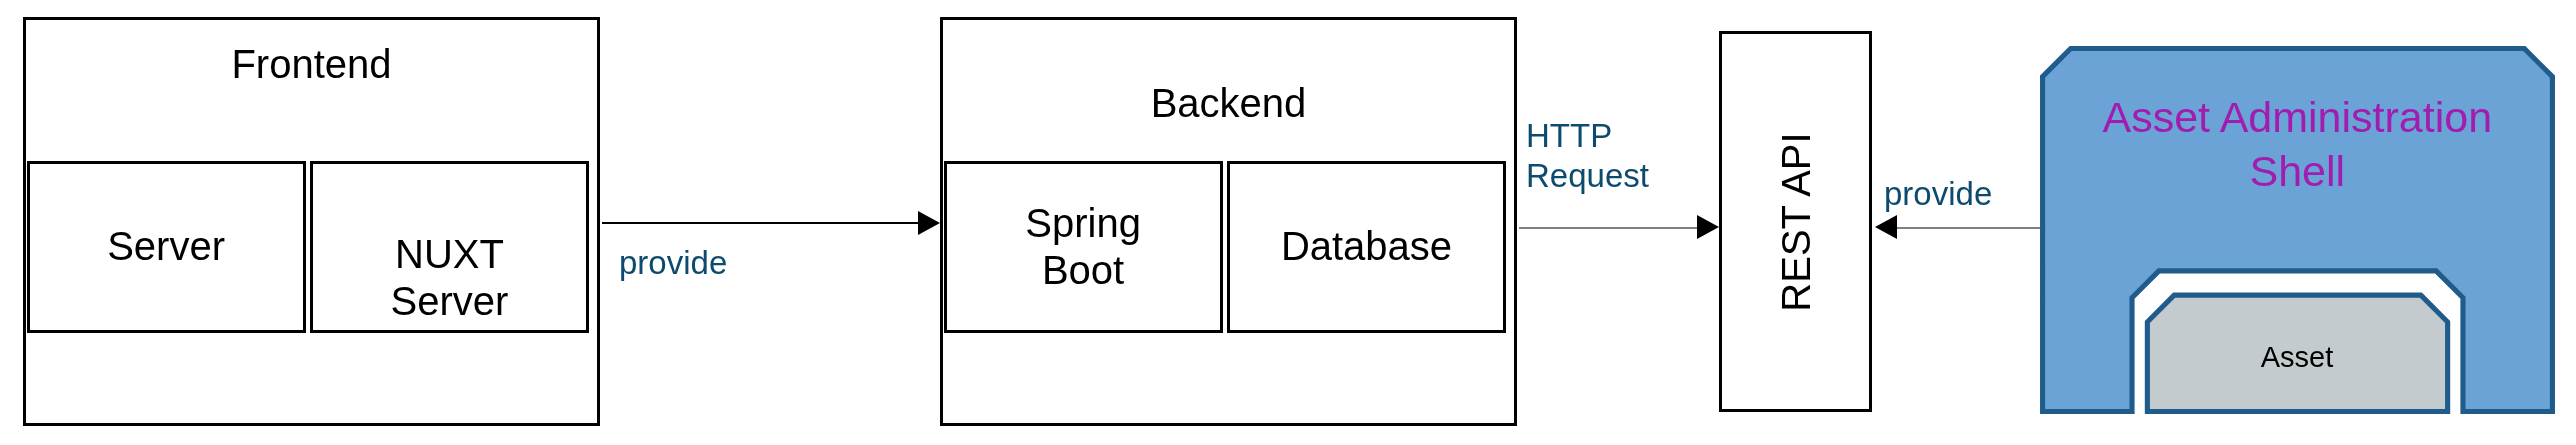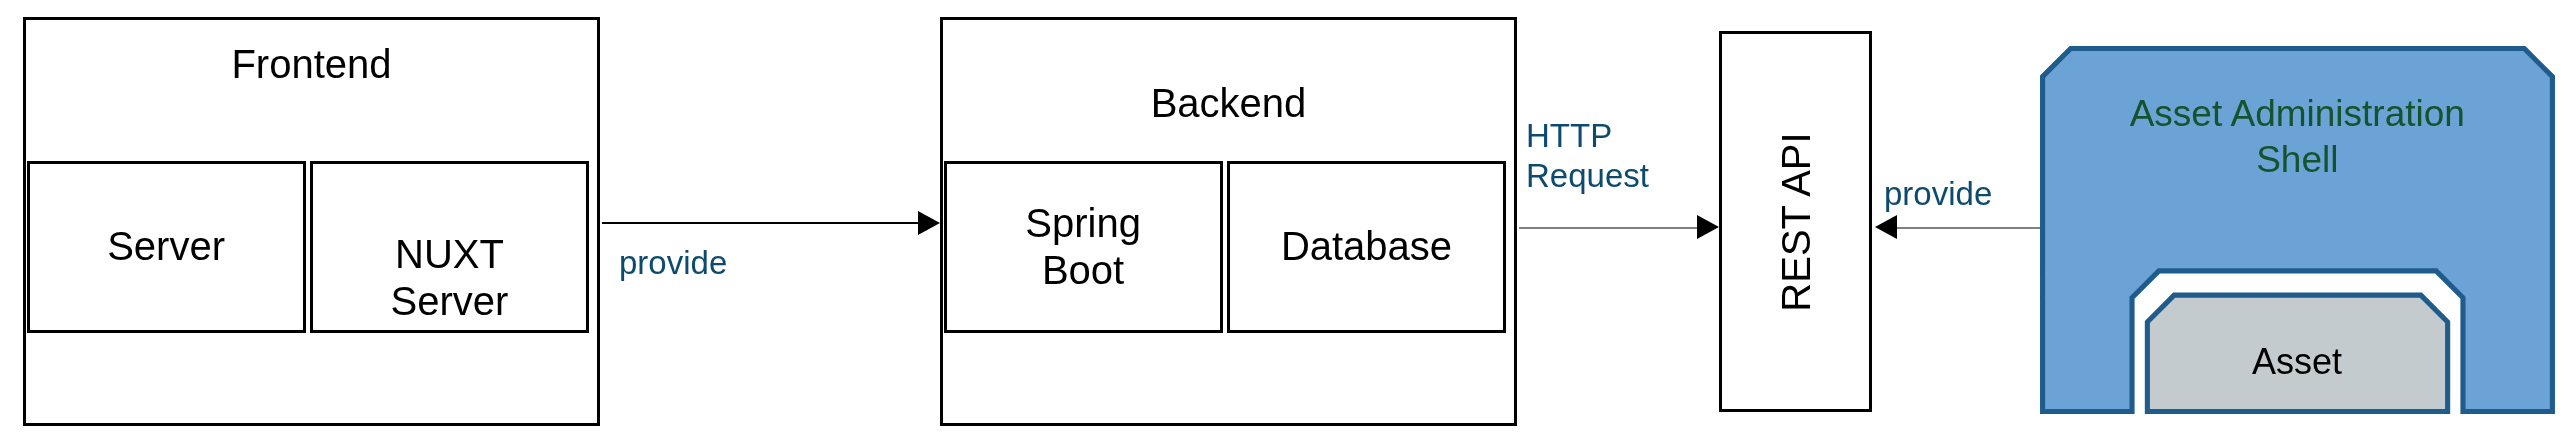--- a/index.html
+++ b/index.html
@@ -104,31 +104,31 @@
   
   .aas-shape {
     position: absolute;
   }
   .aas-shape svg {
     display: block;
   }
   .aas-title {
     position: absolute;
     text-align: center;
-    color: #14532d;
-    font-size: 37px;
+    color: #a21caf;
+    font-size: 43px;
     line-height: 1.25;
     white-space: pre-line;
     pointer-events: none;
   }
   .asset-label {
     position: absolute;
     text-align: center;
     color: #000000;
-    font-size: 36px;
+    font-size: 29px;
     line-height: 1.2;
     white-space: nowrap;
     pointer-events: none;
   }
 </style>
 </head>
 <body>
 
 <div id="canvas">
 

